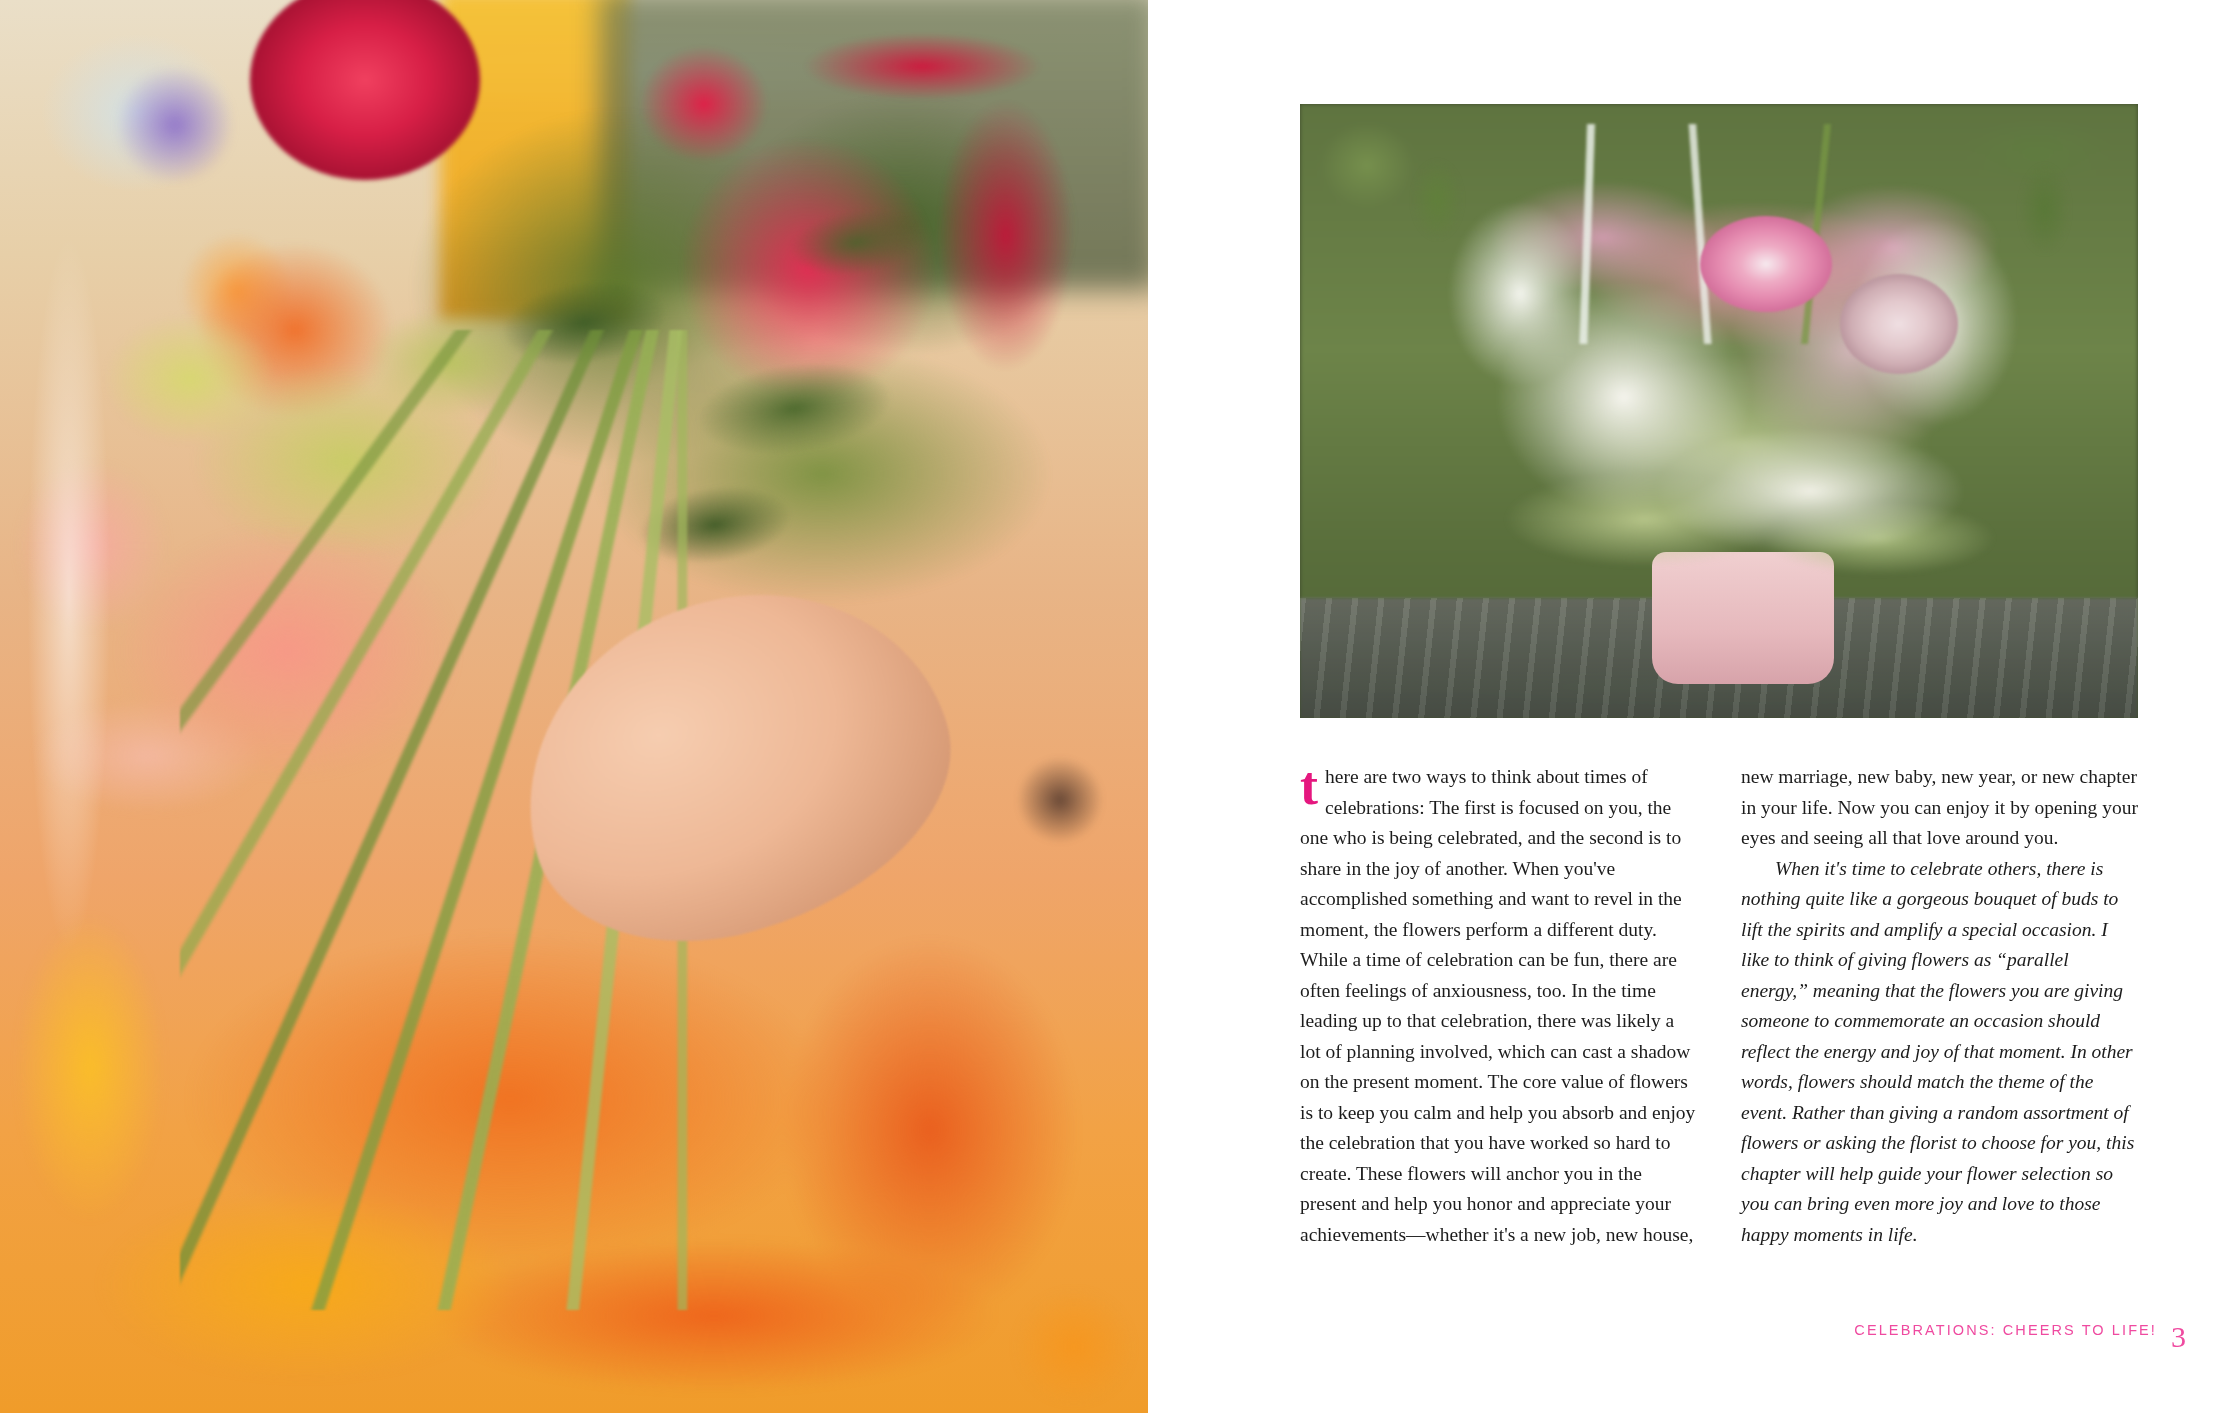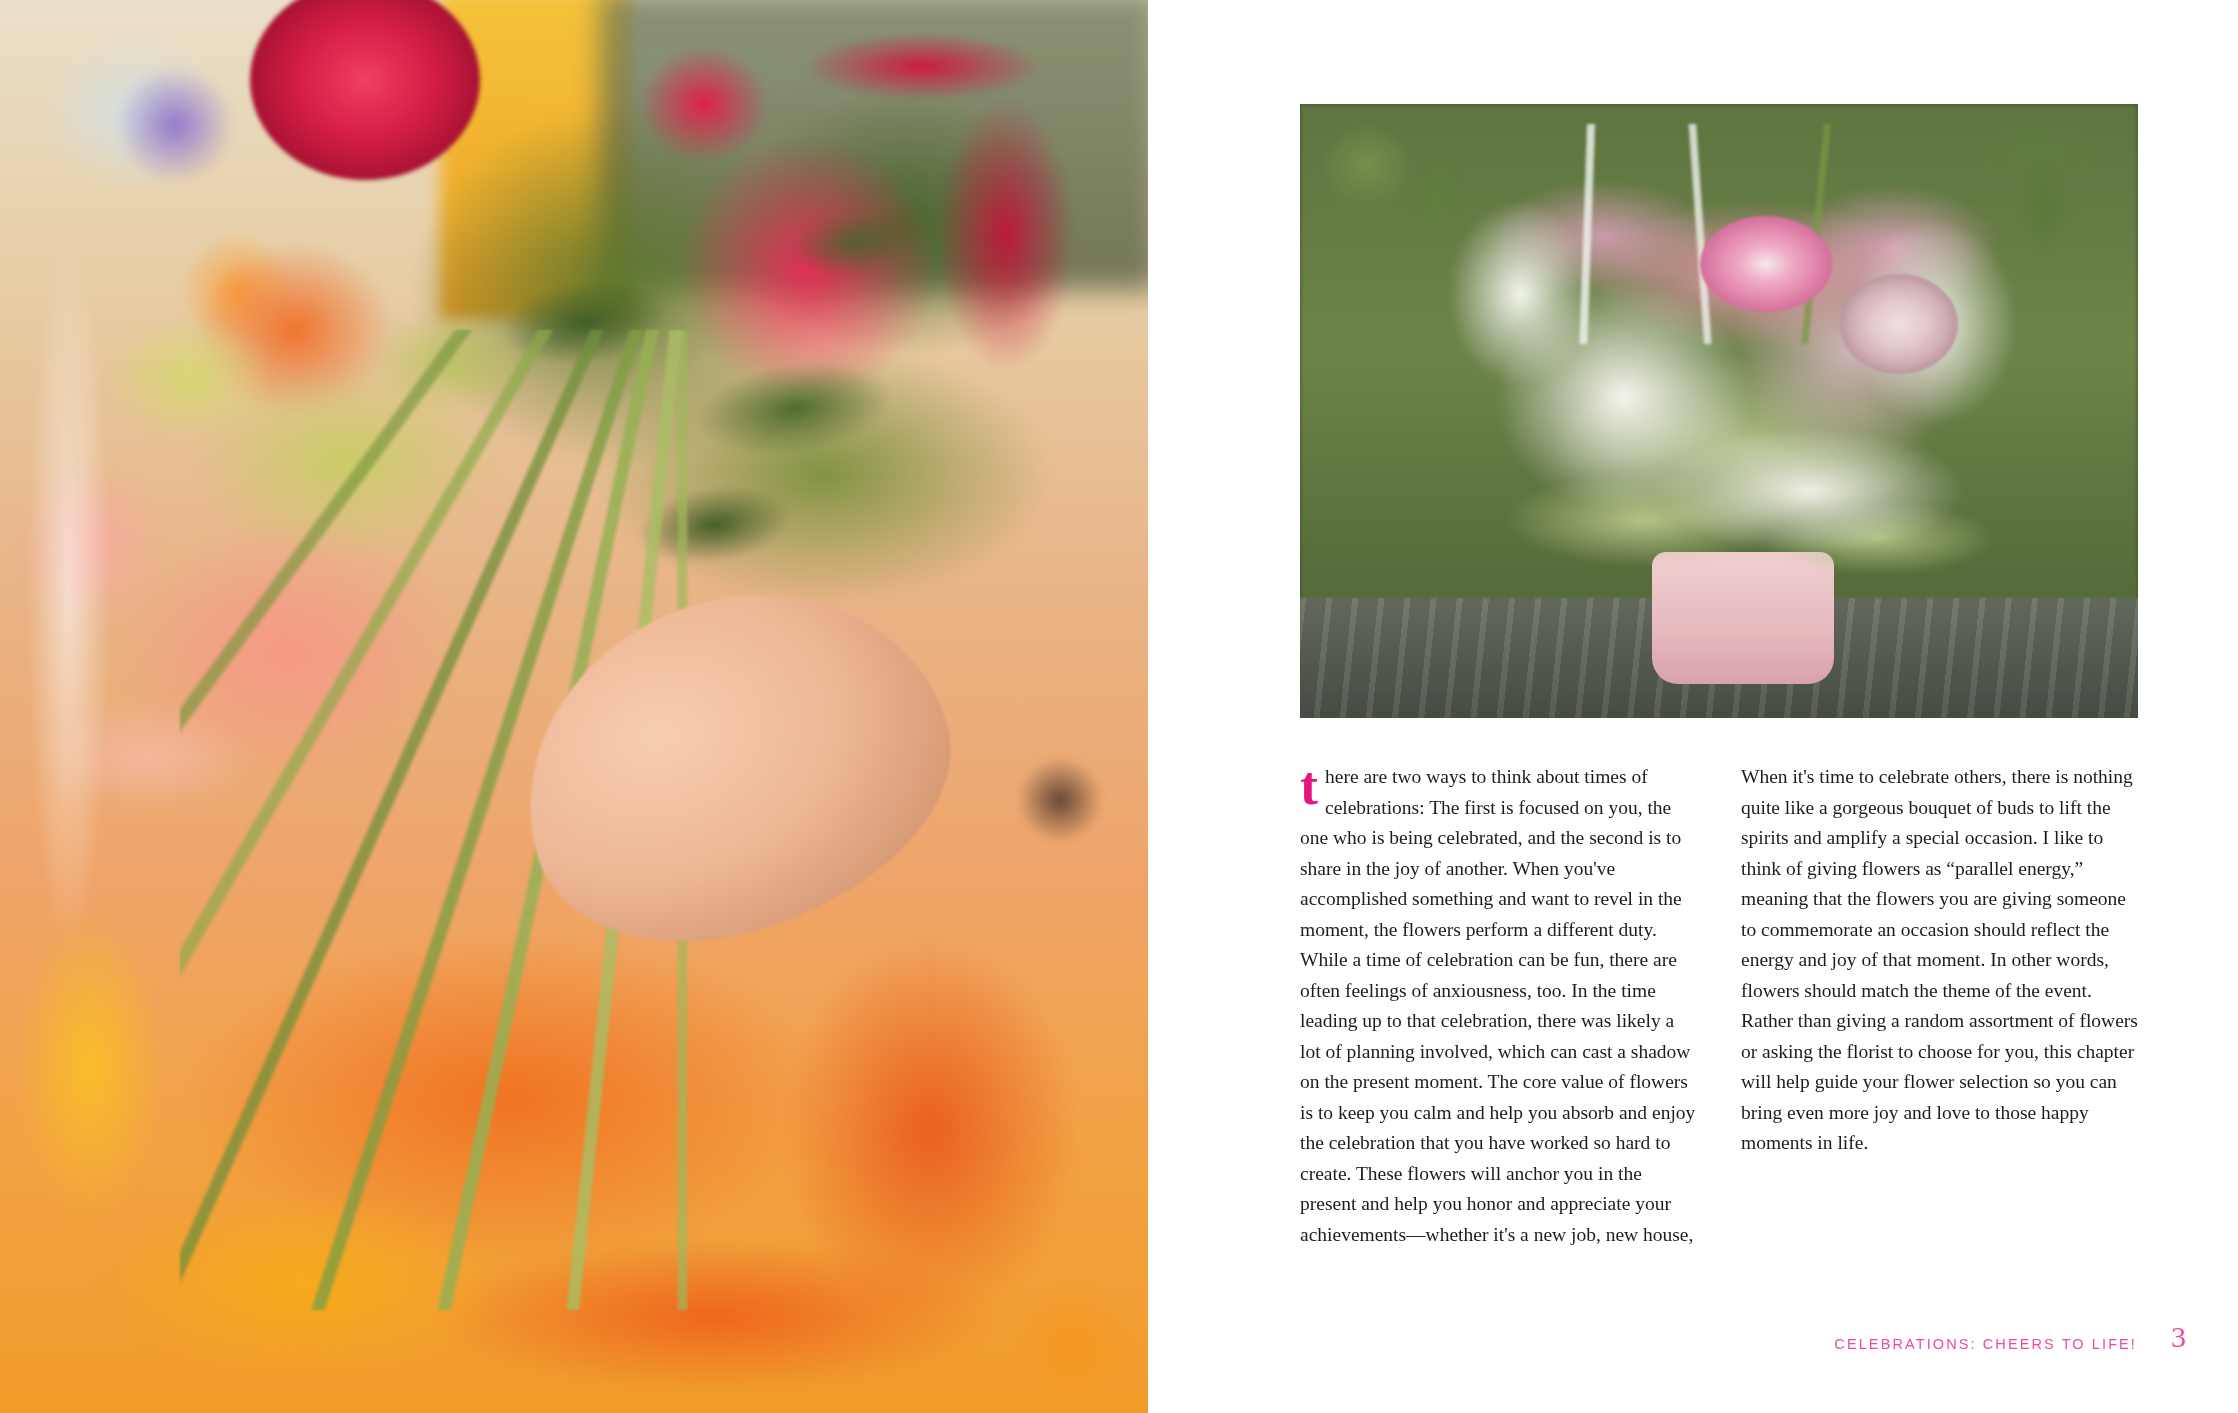--- a/index.html
+++ b/index.html
@@ -334,23 +334,23 @@
     padding: 4px 7px 0 0;
     font-family: "Liberation Serif", serif;
   }
 
   .footer {
     position: absolute;
     left: 152px;
     right: 52px;
     top: 1322px;
     display: flex;
-    align-items: flex-end;
+    align-items: flex-start;
     justify-content: flex-end;
-    gap: 34px;
+    gap: 14px;
   }
   .running-head {
     font-family: "Liberation Sans", sans-serif;
     font-size: 14.5px;
     letter-spacing: 2.1px;
     color: #ef4aa0;
     text-transform: uppercase;
   }
   .folio {
     font-family: "Liberation Serif", serif;
@@ -406,20 +406,21 @@
       <div class="pr-stems-up"></div>
       <div class="pr-gerbera"></div>
       <div class="pr-rose"></div>
     </div>
 
     <div class="text-area">
       <div class="col">
         <p><span class="dropcap">t</span><span>here are two ways to think about times of celebrations: The first is focused on you, the one who is being celebrated, and the second is to share in the joy of another. When you've accomplished something and want to revel in the moment, the flowers perform a different duty. While a time of celebration can be fun, there are often feelings of anxiousness, too. In the time leading up to that celebration, there was likely a lot of planning involved, which can cast a shadow on the present moment. The core value of flowers is to keep you calm and help you absorb and enjoy the celebration that you have worked so hard to create. These flowers will anchor you in the present and help you honor and appreciate your achievements—whether it's a new job, new house,</span></p>
       </div>
       <div class="col">
+        <p>new marriage, new baby, new year, or new chapter in your life. Now you can enjoy it by opening your eyes and seeing all that love around you.</p>
         <p>When it's time to celebrate others, there is nothing quite like a gorgeous bouquet of buds to lift the spirits and amplify a special occasion. I like to think of giving flowers as “parallel energy,” meaning that the flowers you are giving someone to commemorate an occasion should reflect the energy and joy of that moment. In other words, flowers should match the theme of the event. Rather than giving a random assortment of flowers or asking the florist to choose for you, this chapter will help guide your flower selection so you can bring even more joy and love to those happy moments in life.</p>
       </div>
     </div>
 
     <div class="footer">
       <div class="running-head">Celebrations: Cheers to Life!</div>
       <div class="folio">3</div>
     </div>
 
   </div>

